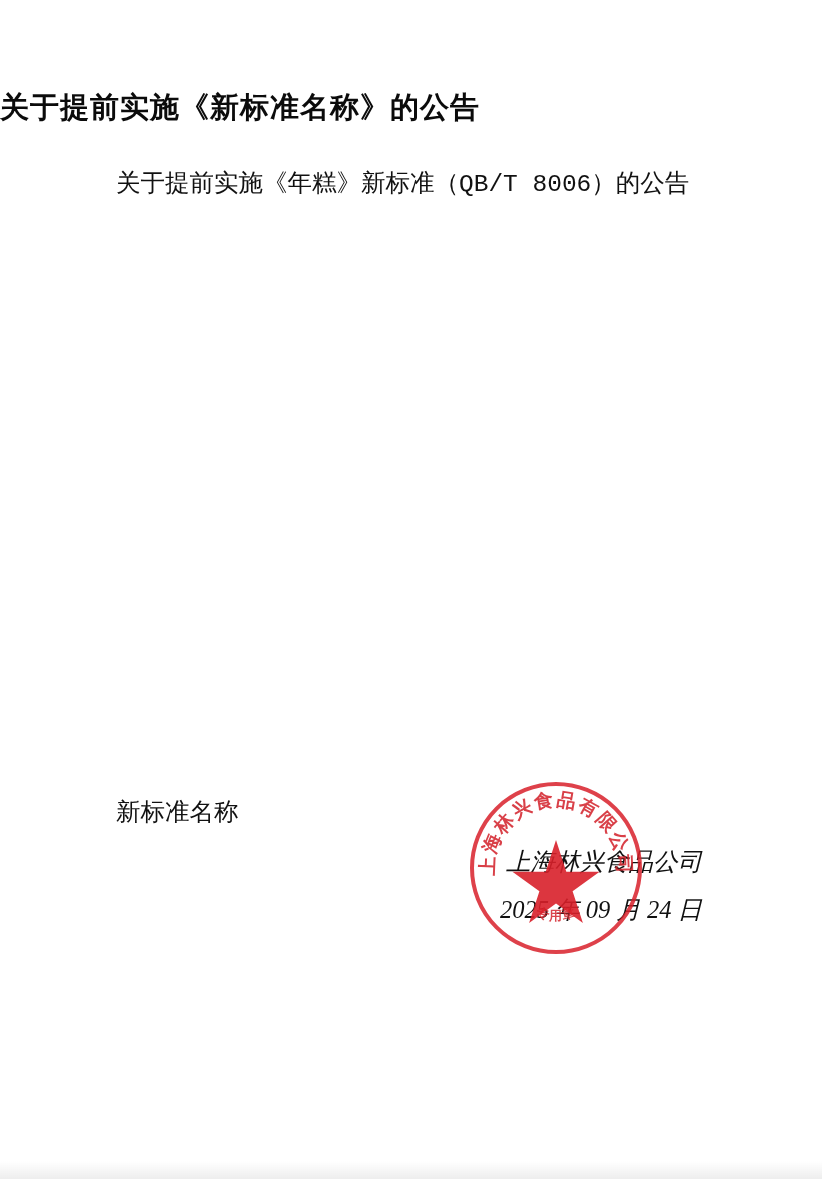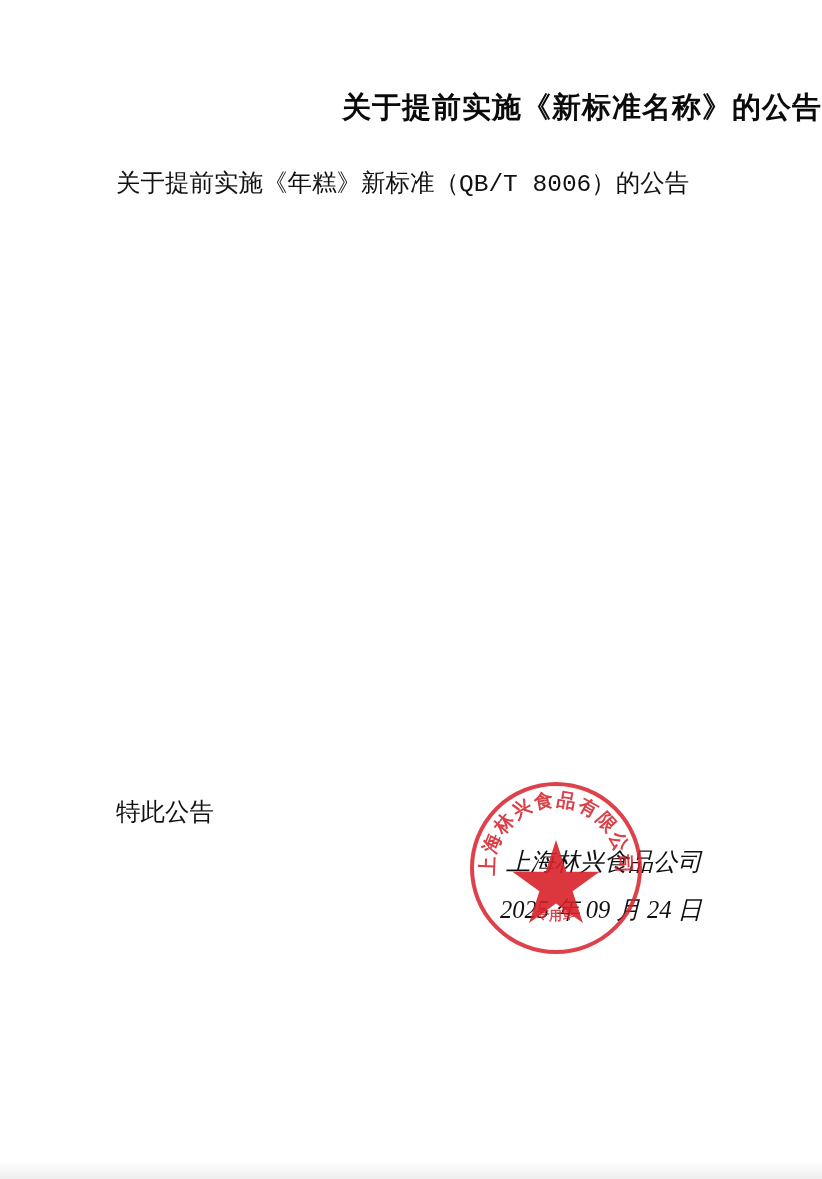--- a/index.html
+++ b/index.html
@@ -21,21 +21,21 @@
     width: 822px;
     height: 1179px;
     background: #ffffff;
     box-sizing: border-box;
   }
   .doc-title {
     position: absolute;
     left: 0;
     top: 88px;
     width: 822px;
-    text-align: right;
+    text-align: left;
     font-size: 29px;
     font-weight: bold;
     letter-spacing: 1px;
     color: #0b0b0b;
   }
   .body-block {
     position: absolute;
     left: 116px;
     top: 163px;
     width: 586px;
@@ -137,21 +137,21 @@
 <body>
 
 <div class="page">
 
   <div class="doc-title">关于提前实施《新标准名称》的公告</div>
 
   <div class="body-block">
     <p class="para subject">关于提前实施《年糕》新标准（QB/T 8006）的公告</p>
   </div>
 
-  <div class="closing">特此公告</div>
+  <div class="closing">新标准名称</div>
 
   <div class="signature">
     <div class="sig-line">上海林兴食品公司</div>
     <div class="sig-line">2025 年 09 月 24 日</div>
   </div>
 
   <div class="seal">
     <div class="seal-ring"></div>
     <svg width="172" height="172" viewBox="0 0 172 172">
       <defs>

